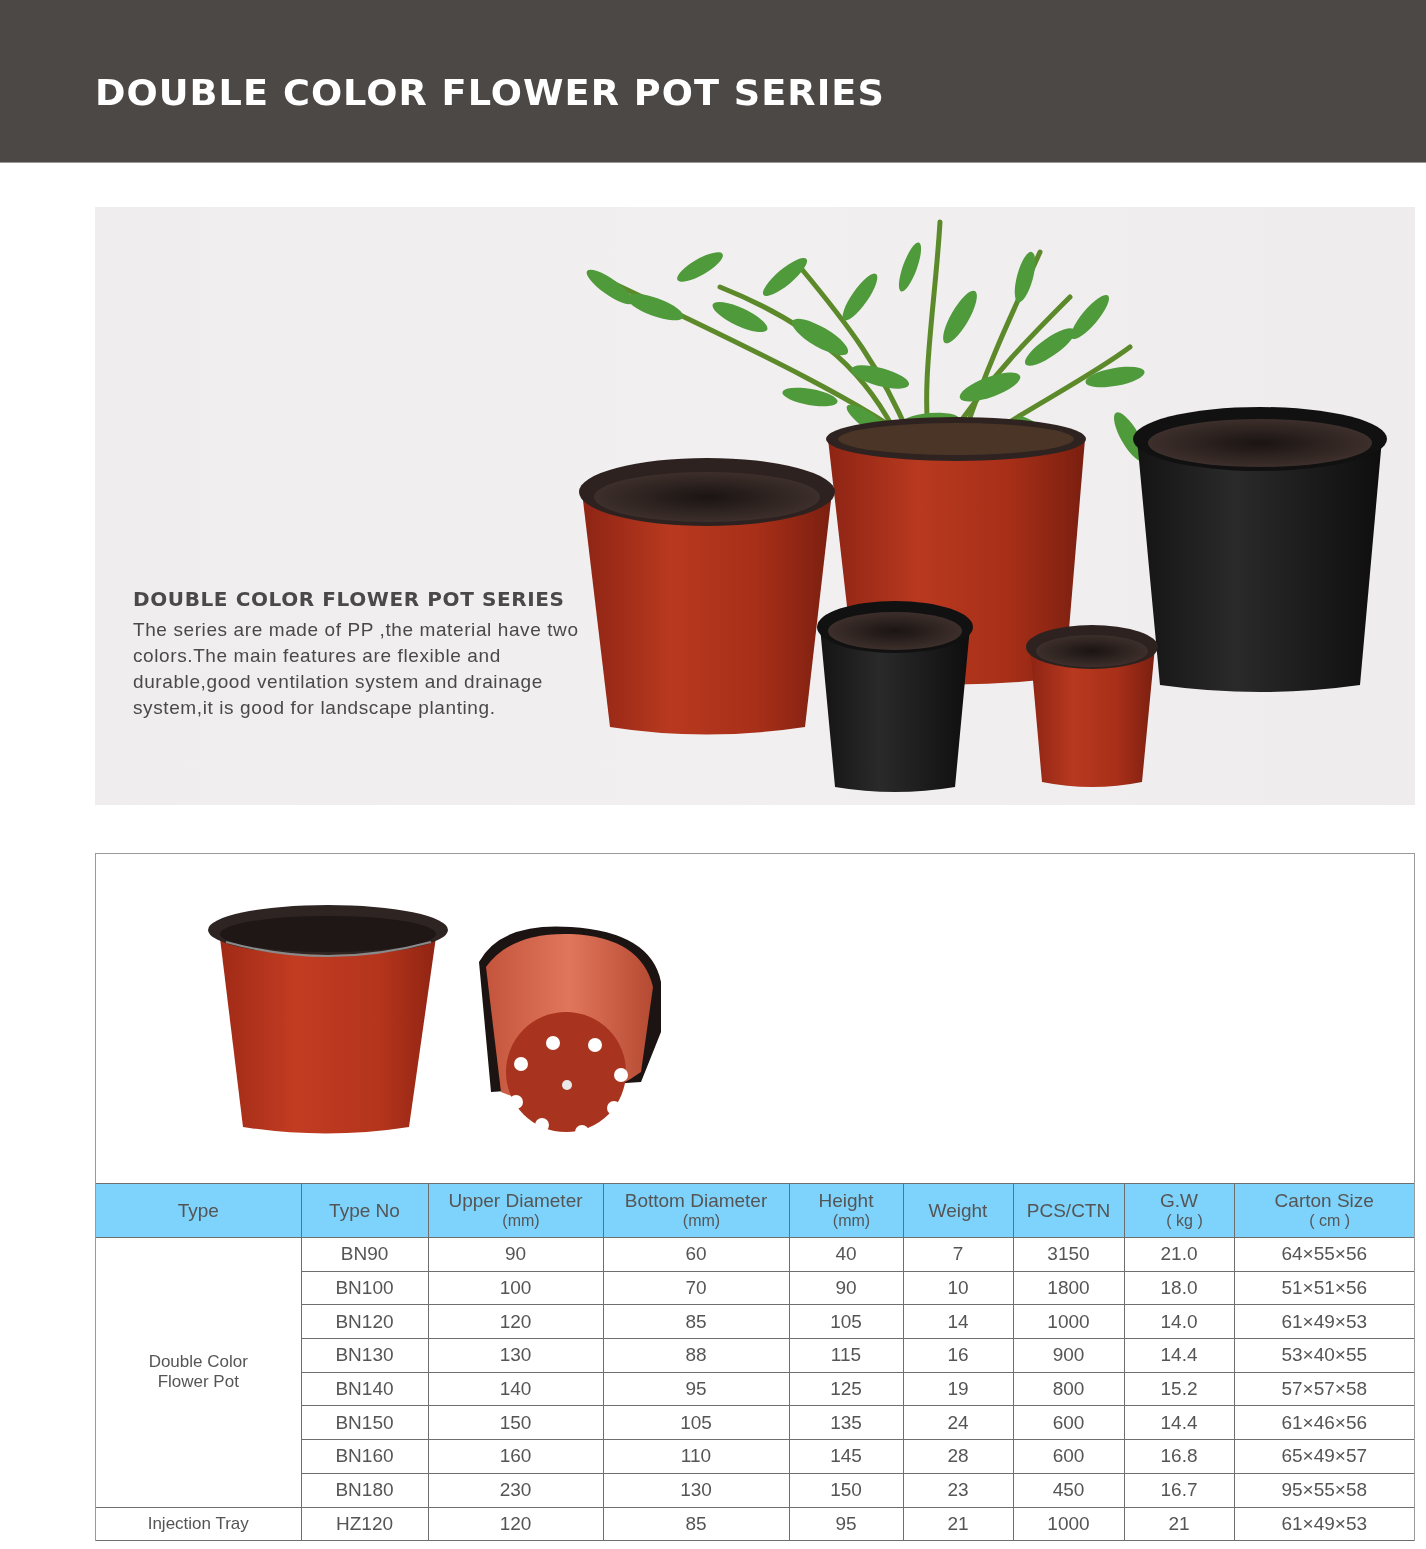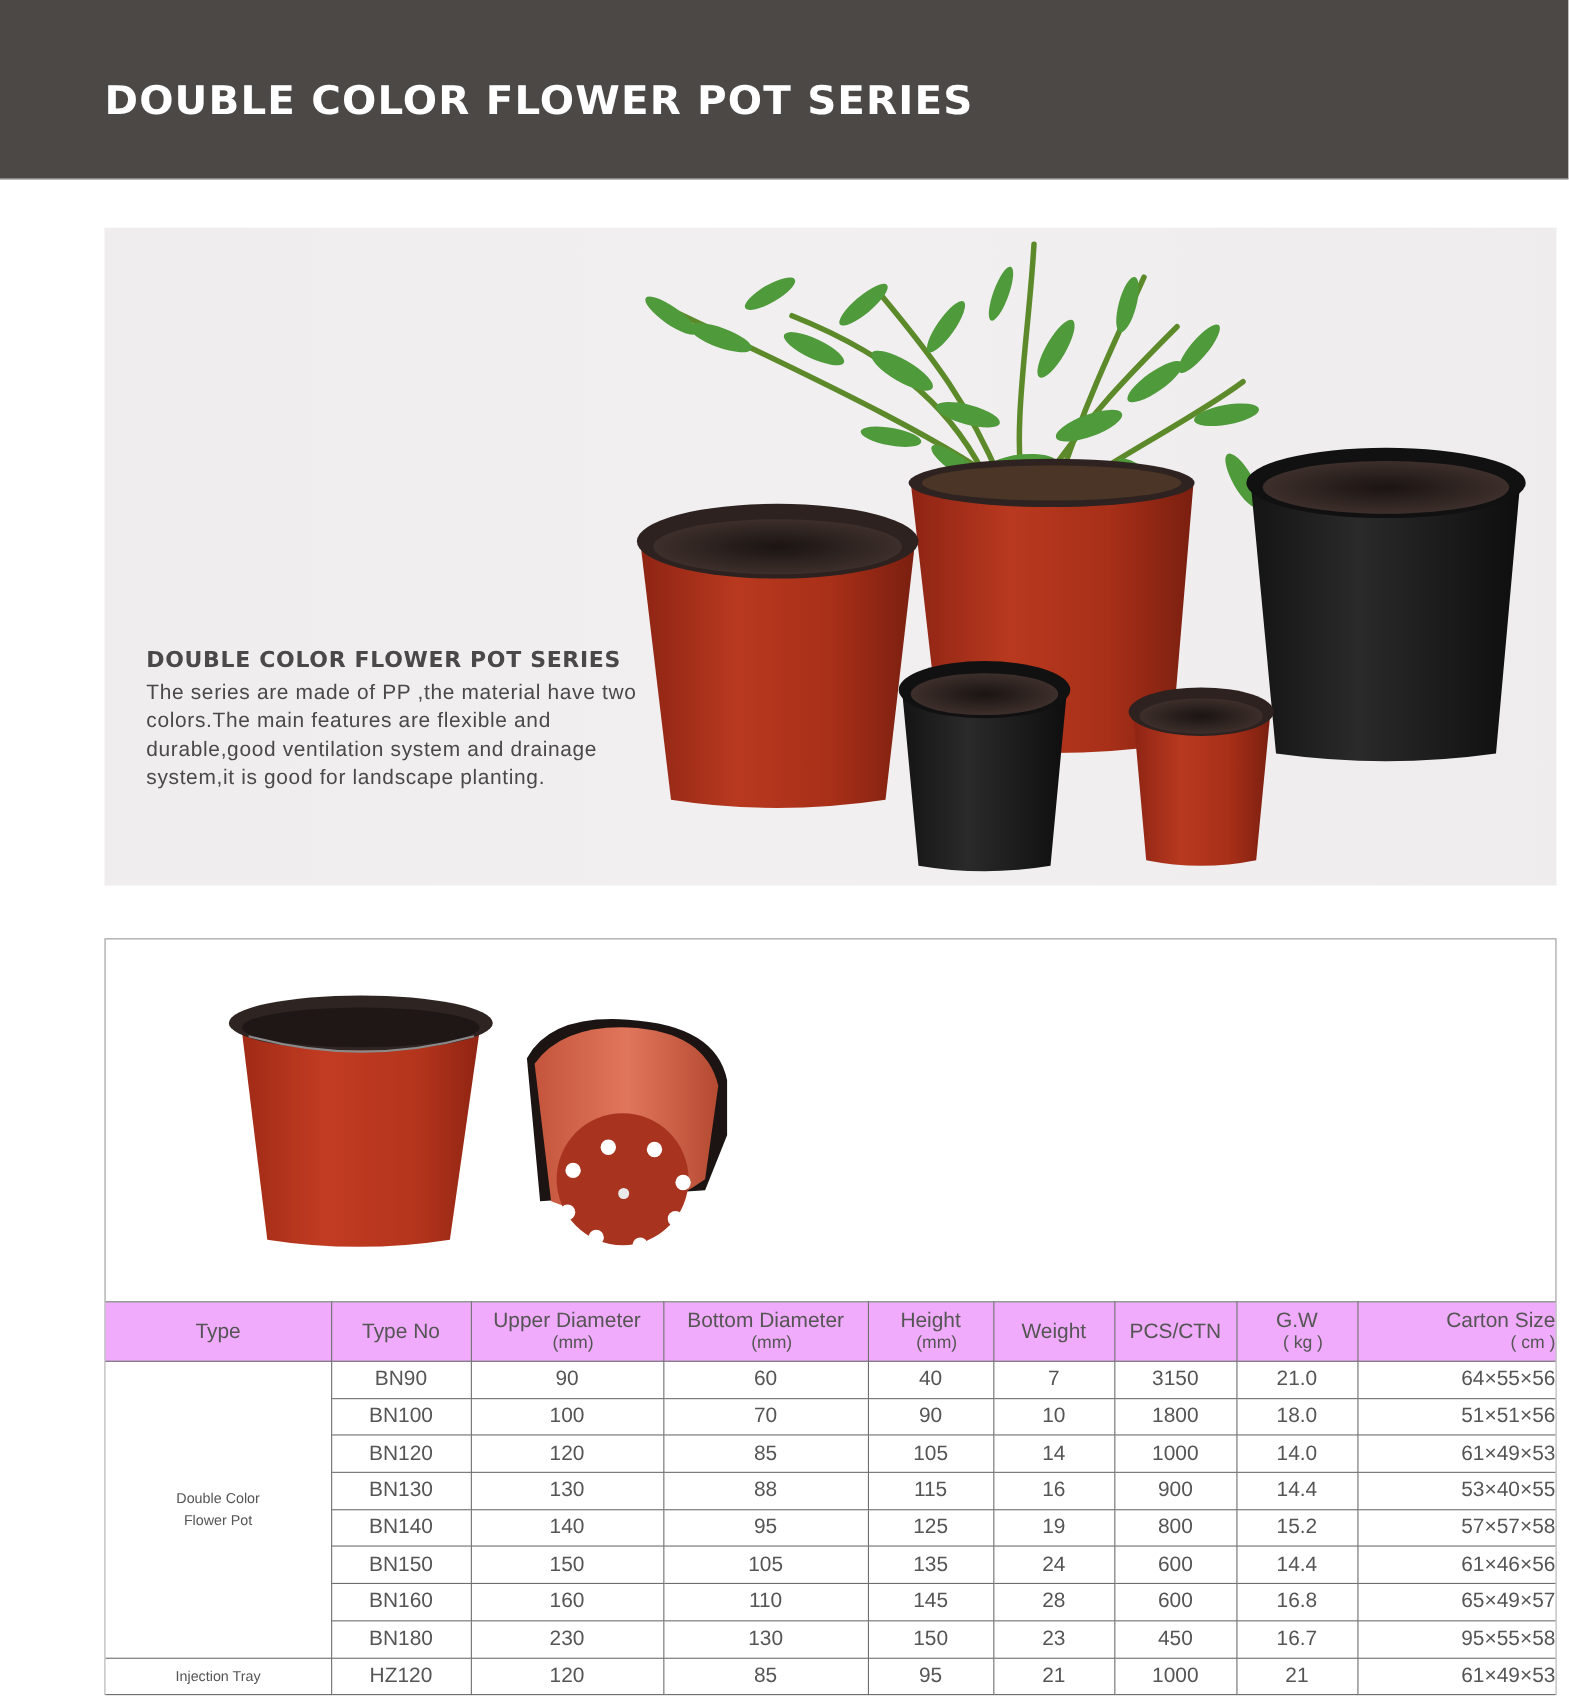--- a/index.html
+++ b/index.html
@@ -42,28 +42,28 @@
   table.spec {
     position: absolute; left: 0; top: 329px; width: 1318px;
     border-collapse: collapse; table-layout: fixed;
     font-family: "Liberation Sans", sans-serif; color: #555;
   }
   table.spec th, table.spec td {
     border: 1px solid #6e6e6e; text-align: center; vertical-align: middle;
     font-weight: normal;
   }
   table.spec th {
-    background: #f0abfc; height: 54px; font-size: 19px; line-height: 20px; color: #555;
+    background: #7dd3fc; height: 54px; font-size: 19px; line-height: 20px; color: #555;
   }
   table.spec th .unit { display: block; font-size: 16px; color: #555; padding-left: 11px; }
   table.spec td { height: 33.7px; font-size: 19px; color: #555; background: #fff; }
-  table.spec td.type-cell { font-size: 13px; line-height: 20px; }
+  table.spec td.type-cell { font-size: 17px; line-height: 20px; }
   table.spec tr:first-child th { border-top: 1px solid #6e6e6e; }
   table.spec th:first-child, table.spec td:first-child { border-left: none; }
-  table.spec th:last-child, table.spec td:last-child { border-right: none; text-align: right; }
+  table.spec th:last-child, table.spec td:last-child { border-right: none; }
 </style>
 </head>
 <body>
 
 <div class="header-band">
   <div class="header-title">DOUBLE COLOR FLOWER POT SERIES</div>
 </div>
 
 <div class="hero">
   <div class="hero-text">

